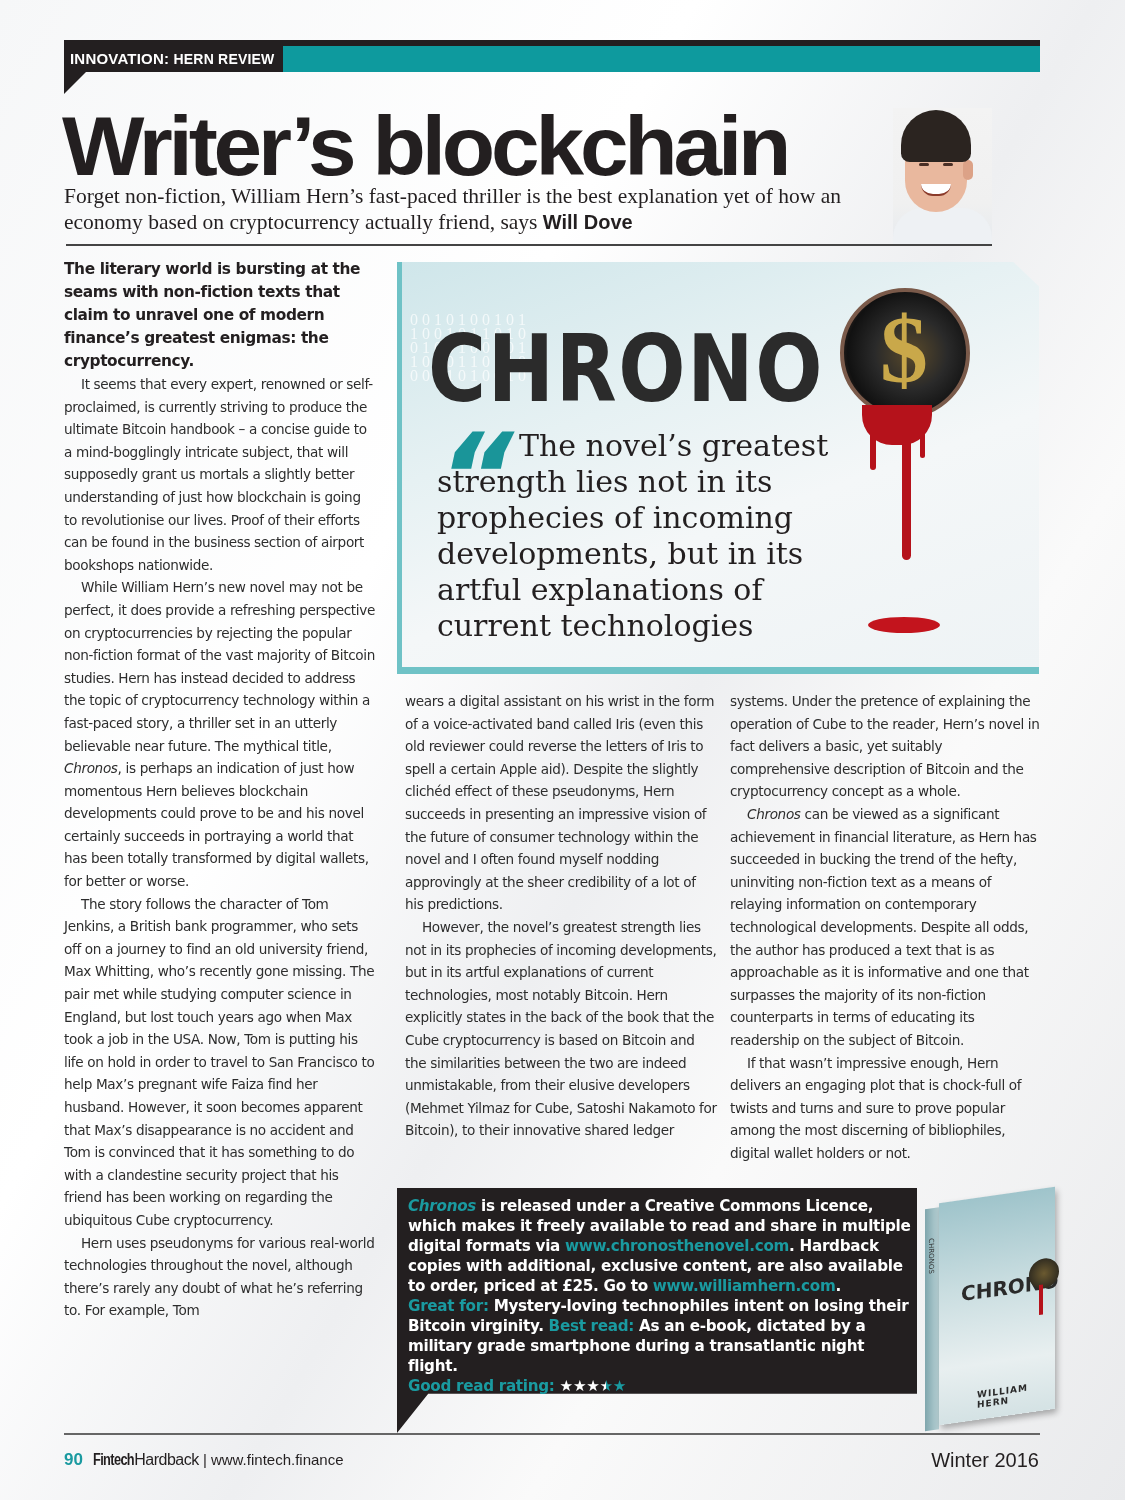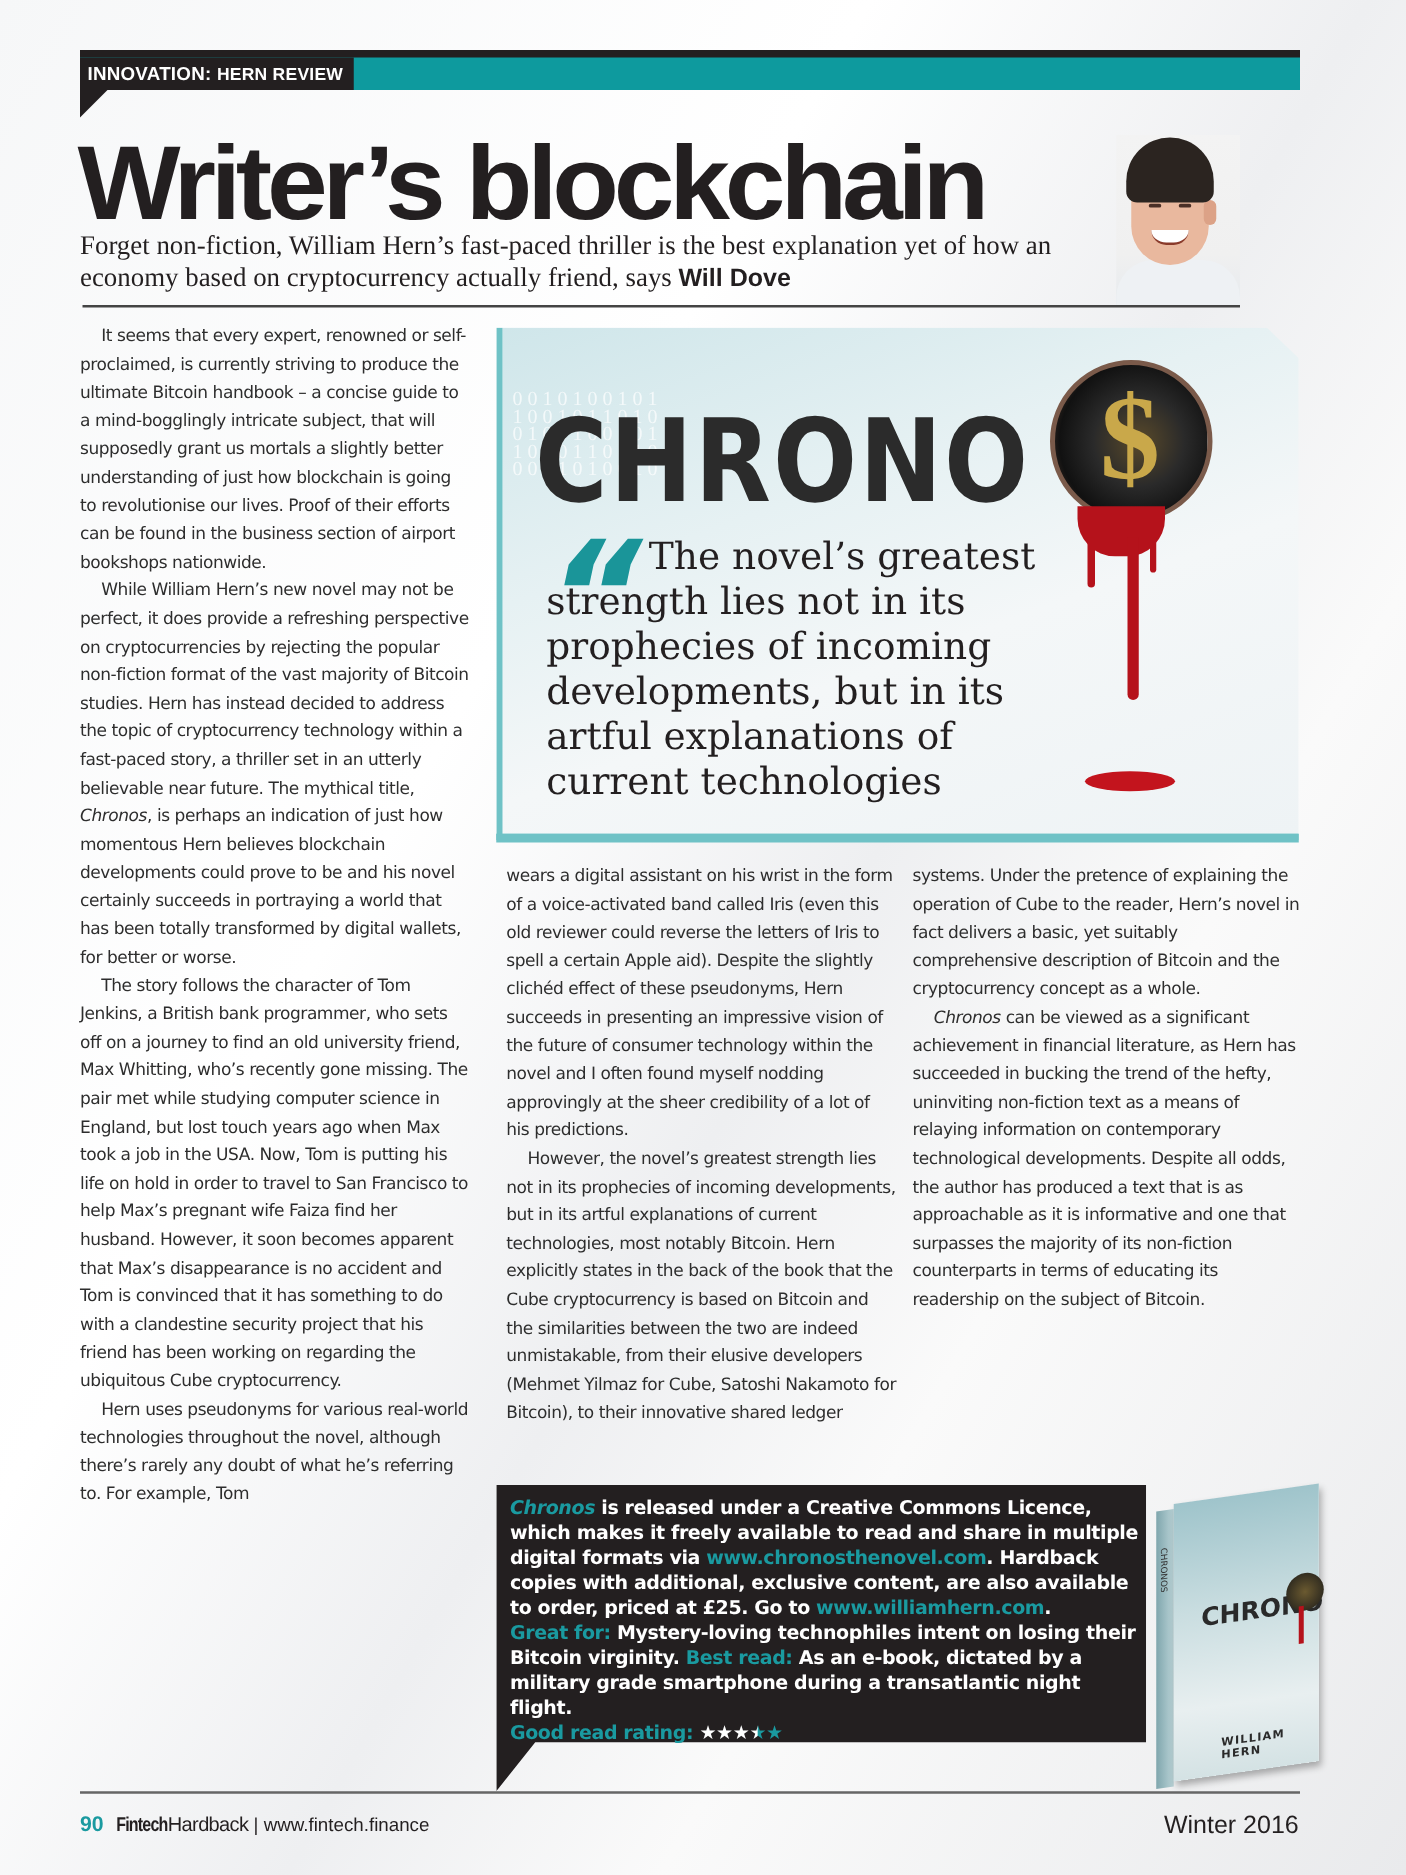--- a/index.html
+++ b/index.html
@@ -127,20 +127,21 @@
   <div class="shirt"></div>
   <div class="face"></div>
   <div class="ear"></div>
   <div class="hair"></div>
   <div class="eye" style="left:26px"></div>
   <div class="eye" style="left:50px"></div>
   <div class="smile"></div>
 </div>
 
 <div class="abs col col1">
+  <p class="lede noindent">The literary world is bursting at the seams with non-fiction texts that claim to unravel one of modern finance’s greatest enigmas: the cryptocurrency.</p>
   <p>It seems that every expert, renowned or self-proclaimed, is currently striving to produce the ultimate Bitcoin handbook – a concise guide to a mind-bogglingly intricate subject, that will supposedly grant us mortals a slightly better understanding of just how blockchain is going to revolutionise our lives. Proof of their efforts can be found in the business section of airport bookshops nationwide.</p>
   <p><span>While William Hern’s new novel may not be perfect, it does provide a refreshing perspective on cryptocurrencies by rejecting the popular non-fiction format of the vast majority of Bitcoin studies. Hern has instead decided to address the topic of cryptocurrency technology within a fast-paced story, a thriller set in an utterly believable near future. The mythical title,</span><br><i>Chronos</i><span>, is perhaps an indication of just how momentous Hern believes blockchain developments could prove to be and his novel certainly succeeds in portraying a world that has been totally transformed by digital wallets, for better or worse.</span></p>
   <p>The story follows the character of Tom Jenkins, a British bank programmer, who sets off on a journey to find an old university friend, Max Whitting, who’s recently gone missing. The pair met while studying computer science in England, but lost touch years ago when Max took a job in the USA. Now, Tom is putting his life on hold in order to travel to San Francisco to help Max’s pregnant wife Faiza find her husband. However, it soon becomes apparent that Max’s disappearance is no accident and Tom is convinced that it has something to do with a clandestine security project that his friend has been working on regarding the ubiquitous Cube cryptocurrency.</p>
   <p>Hern uses pseudonyms for various real-world technologies throughout the novel, although there’s rarely any doubt of what he’s referring to. For example, Tom</p>
 </div>
 
 <div class="abs quote-panel">
   <div class="binary" style="position:absolute;left:8px;top:6px;">
     <div>0 0 1 0  1 0 0 1 0  1</div>
     <div>1 0 0 1  0 1 1 0 1  0</div>
@@ -163,20 +164,21 @@
 <div class="abs quote-text"><span class="indent"></span><span>The novel’s greatest strength lies not in</span> <span>its prophecies of incoming developments, but in its artful explanations of current technologies</span></div>
 
 <div class="abs col col2">
   <p class="noindent">wears a digital assistant on his wrist in the form of a voice-activated band called Iris (even this old reviewer could reverse the letters of Iris to spell a certain Apple aid). Despite the slightly clichéd effect of these pseudonyms, Hern succeeds in presenting an impressive vision of the future of consumer technology within the novel and I often found myself nodding approvingly at the sheer credibility of a lot of his predictions.</p>
   <p>However, the novel’s greatest strength lies not in its prophecies of incoming developments, but in its artful explanations of current technologies, most notably Bitcoin. Hern explicitly states in the back of the book that the Cube cryptocurrency is based on Bitcoin and the similarities between the two are indeed unmistakable, from their elusive developers (Mehmet Yilmaz for Cube, Satoshi Nakamoto for Bitcoin), to their innovative shared ledger</p>
 </div>
 
 <div class="abs col col3">
   <p class="noindent">systems. Under the pretence of explaining the operation of Cube to the reader, Hern’s novel in fact delivers a basic, yet suitably comprehensive description of Bitcoin and the cryptocurrency concept as a whole.</p>
   <p><i>Chronos</i> <span>can be viewed as a significant achievement in financial literature, as Hern has succeeded in bucking the trend of the hefty, uninviting non-fiction text as a means of relaying information on contemporary technological developments. Despite all odds, the author has produced a text that is as approachable as it is informative and one that surpasses the majority of its non-fiction counterparts in terms of educating its readership on the subject of Bitcoin.</span></p>
+  <p>If that wasn’t impressive enough, Hern delivers an engaging plot that is chock-full of twists and turns and sure to prove popular among the most discerning of bibliophiles, digital wallet holders or not.</p>
 </div>
 
 <div class="abs info-box"></div>
 <div class="abs info-text"><i class="teal">Chronos</i><span> is released under a Creative Commons Licence, which makes it freely available to read and share in multiple digital formats via </span><span class="teal">www.chronosthenovel.com</span><span>. Hardback copies with additional, exclusive content, are also available to order, priced at £25. Go to </span><span class="teal">www.williamhern.com</span><span>.</span><br><span class="teal">Great for:</span><span> Mystery-loving technophiles intent on losing their Bitcoin virginity. </span><span class="teal">Best read:</span><span> As an e-book, dictated by a military grade smartphone during a transatlantic night flight.</span><br><span class="teal">Good read rating:</span> <span class="stars"><span>★★★</span><span class="half">★</span><span class="empty">★</span></span></div>
 
 <div class="abs book">
   <div class="book-spine">
       <span class="book-spine-text">CHRONOS</span>
     </div>
   <div class="book-cover">

